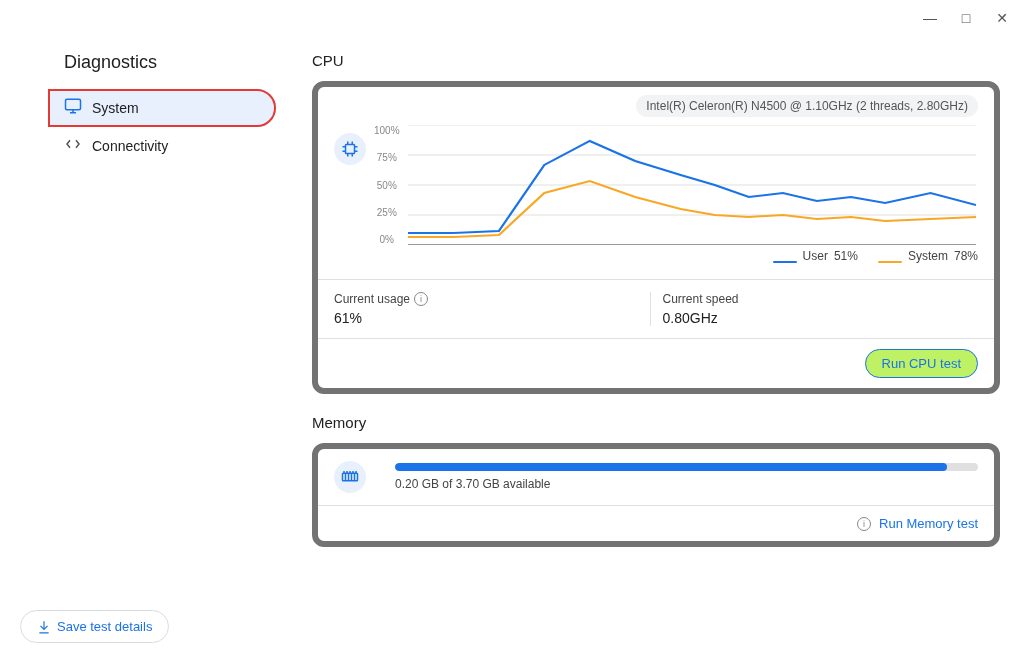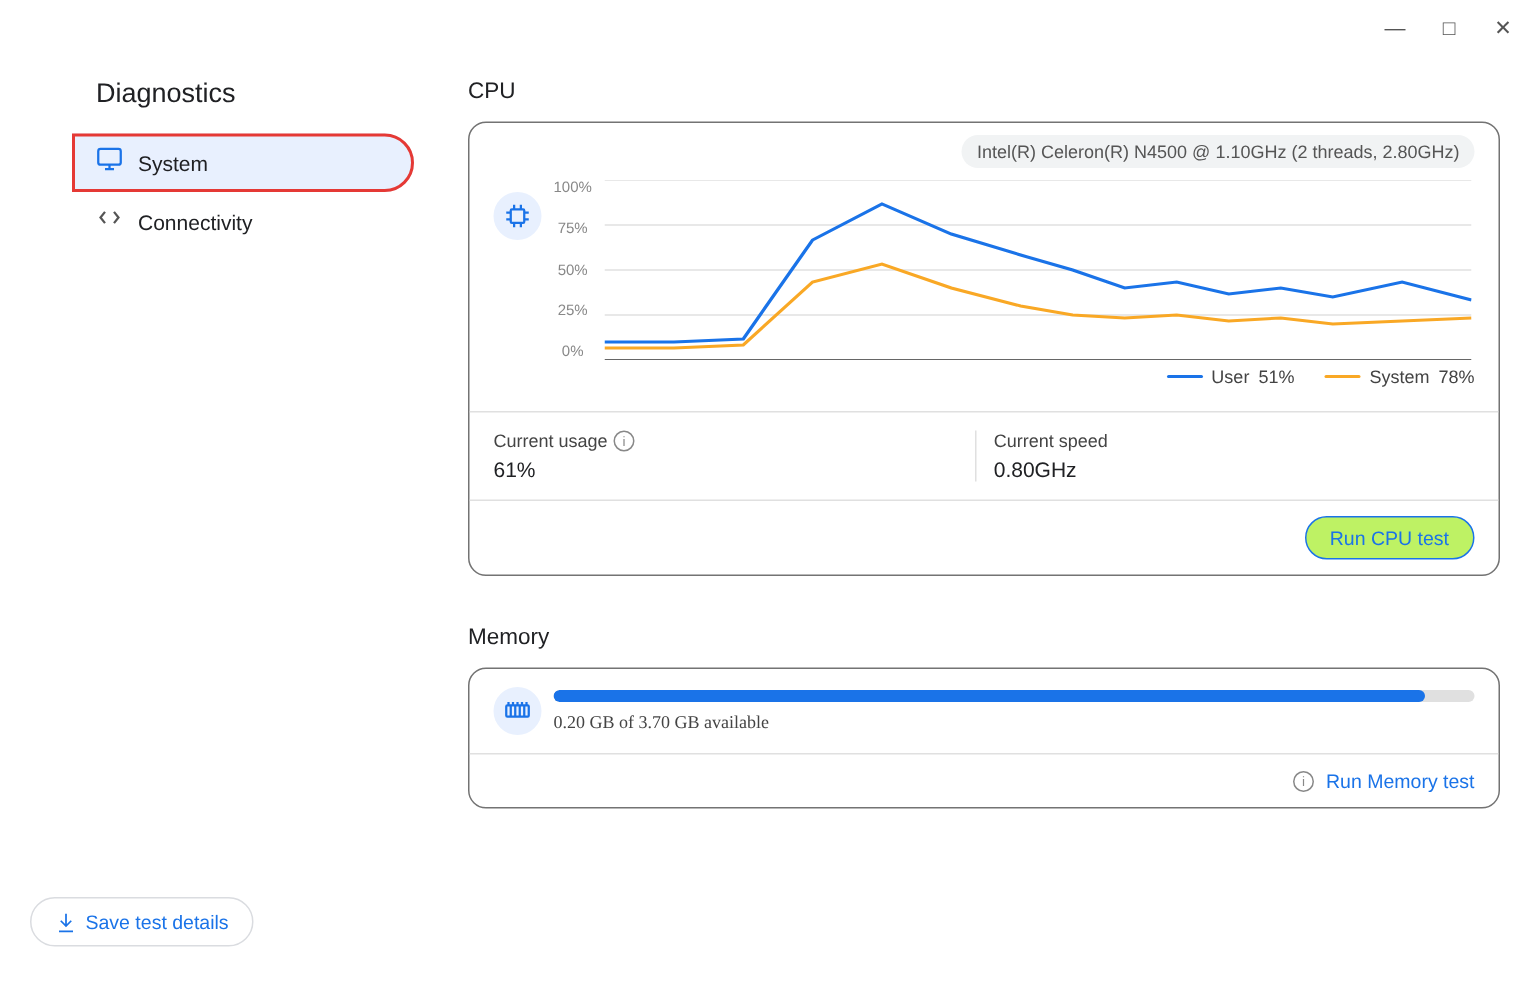--- a/index.html
+++ b/index.html
@@ -77,23 +77,23 @@
       overflow-y: auto;
     }
     .section-title {
       font-size: 15px;
       font-weight: 500;
       color: #202124;
       margin-bottom: 12px;
     }
     .card {
       background: #fff;
-      border: 1px solid #737373;
+      border: 6px solid #737373;
       border-radius: 12px;
-      margin-bottom: 32px;
+      margin-bottom: 20px;
       overflow: hidden;
     }
     .cpu-header {
       display: flex;
       align-items: center;
       justify-content: space-between;
       padding: 8px 16px 0 16px;
     }
     .cpu-chip-label {
       font-size: 12px;
@@ -145,21 +145,21 @@
       display: flex;
       justify-content: flex-end;
       gap: 20px;
       font-size: 12px;
       color: #444;
       padding: 4px 0 8px 0;
       align-items: center;
     }
     .legend-item {
       display: flex;
-      align-items: center;
+      align-items: flex-end;
       gap: 6px;
     }
     .legend-line {
       width: 24px;
       height: 2px;
       border-radius: 1px;
     }
     .stats-row {
       display: flex;
       border-top: 1px solid #e0e0e0;
@@ -210,22 +210,21 @@
       font-size: 13px;
       padding: 6px 16px;
       border-radius: 20px;
       cursor: pointer;
       font-weight: 500;
     }
     .memory-card-inner {
       display: flex;
       align-items: center;
       padding: 12px 16px;
-      gap: 8px;
-      font-family: Liberation Serif, serif;
+      gap: 29px;
     }
     .memory-icon {
       width: 32px;
       height: 32px;
       background: #e8f0fe;
       border-radius: 50%;
       display: flex;
       align-items: center;
       justify-content: center;
       flex-shrink: 0;
@@ -271,21 +270,21 @@
       align-items: center;
       gap: 6px;
       border: 1px solid #dadce0;
       border-radius: 20px;
       padding: 8px 16px;
       font-size: 13px;
       color: #1a73e8;
       background: #fff;
       cursor: pointer;
       position: absolute;
-      bottom: 24px;
+      bottom: 12px;
       left: 20px;
     }
   </style>
 </head>
 <body>
 
 <div class="titlebar">
   <button class="titlebar-btn">—</button>
   <button class="titlebar-btn">□</button>
   <button class="titlebar-btn">✕</button>

